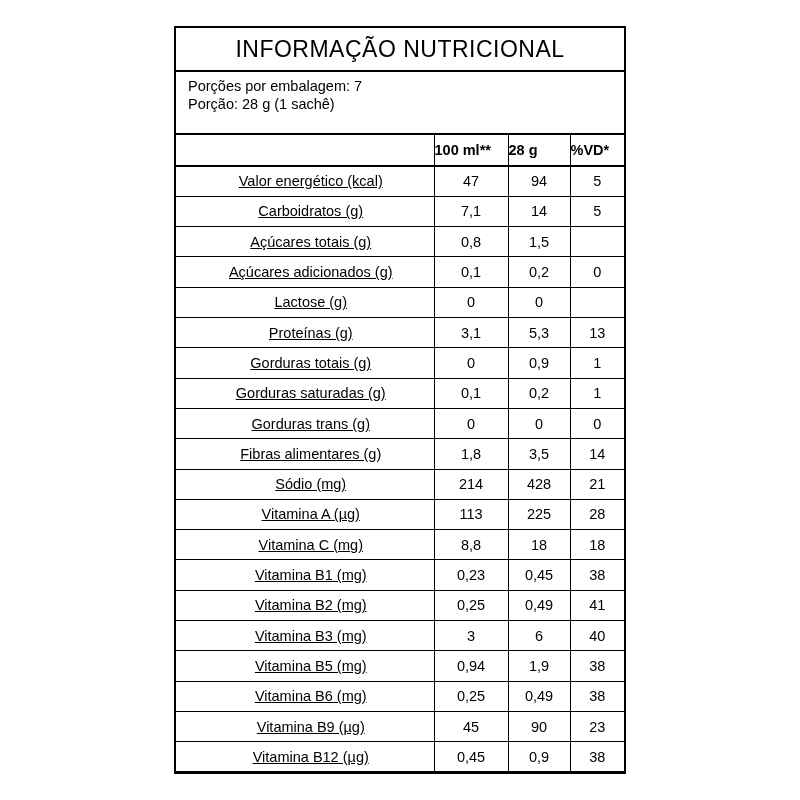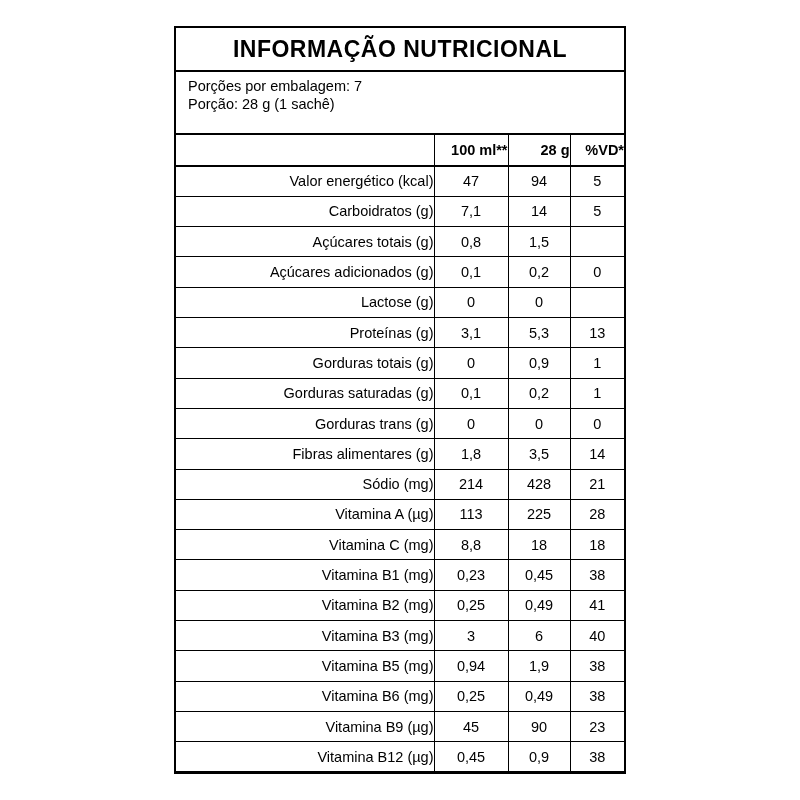--- a/index.html
+++ b/index.html
@@ -17,21 +17,21 @@
     width: 452px;
     height: 748px;
     background: #ffffff;
     border: 2px solid #000000;
     box-sizing: border-box;
     padding: 0;
   }
   .title {
     text-align: center;
     font-size: 23px;
-    font-weight: bold;
+    font-weight: normal;
     letter-spacing: 0.5px;
     color: #000;
     padding: 8px 0 7px 0;
     border-bottom: 2px solid #000;
   }
   .servings {
     padding: 5px 0 20px 12px;
     font-size: 14.5px;
     line-height: 1.25;
     color: #000;
@@ -54,27 +54,28 @@
     padding: 0;
     height: 29.3px;
     vertical-align: middle;
   }
   table.nut th.h-name {
     border-bottom: 2px solid #000;
   }
   table.nut th.h-val {
     border-bottom: 2px solid #000;
     border-left: 1px solid #000;
-    text-align: right;
+    text-align: left;
     font-weight: bold;
     font-size: 14.5px;
   }
   table.nut td.name {
-    text-align: right;
+    text-align: center;
     padding-left: 12px;
+    text-decoration: underline;
   }
   table.nut td.val {
     border-left: 1px solid #000;
     text-align: center;
   }
   .ind1 td.name { padding-left: 22px; }
   .ind2 td.name { padding-left: 34px; }
 </style>
 </head>
 <body>

